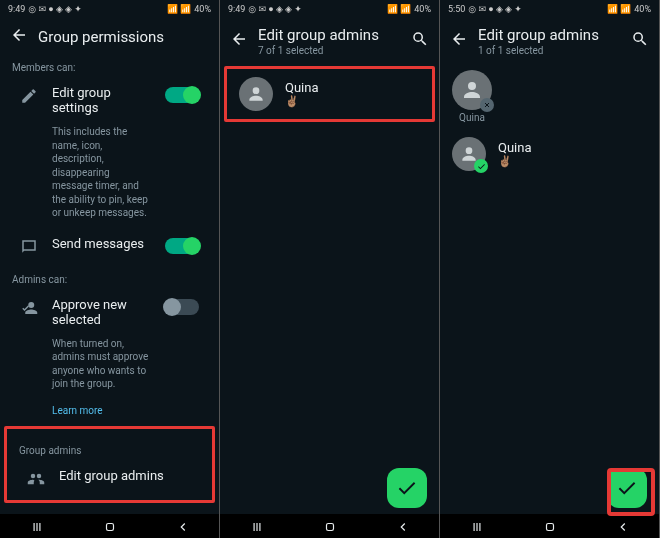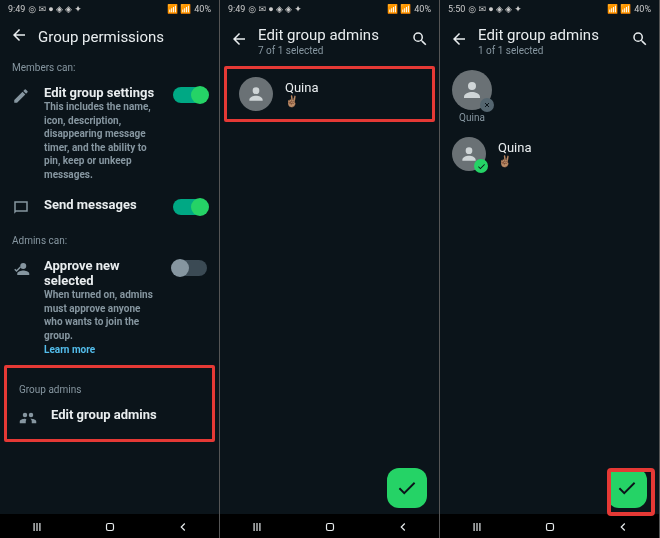--- a/index.html
+++ b/index.html
@@ -41,30 +41,29 @@
     .appbar-sub { font-size: 10px; color: #8696a0; margin-top: 1px; }
     .back-icon, .search-icon { width: 18px; height: 18px; fill: #e9edef; }
     .section-label {
       font-size: 10px;
       color: #8696a0;
       padding: 6px 12px 4px;
     }
     .row {
       display: flex;
       align-items: flex-start;
-      padding: 8px 12px;
+      padding: 8px 20px;
       gap: 14px;
-      font-weight: bold;
     }
     .row-icon { width: 18px; flex-shrink: 0; margin-top: 2px; }
     .row-icon svg { width: 18px; height: 18px; fill: #8696a0; }
     .row-body { flex: 1; }
     .row-title { font-size: 13px; color: #e9edef; }
-    .row-desc { font-size: 10px; color: #8696a0; margin-top: 0; line-height: 1.35; }
-    .row-link { font-size: 10px; color: #53bdeb; margin-top: 2px; }
+    .row-desc { font-size: 10px; color: #8696a0; margin-top: 10px; line-height: 1.35; }
+    .row-link { font-size: 10px; color: #53bdeb; margin-top: 14px; }
     .toggle {
       width: 34px; height: 16px; border-radius: 10px; position: relative;
       flex-shrink: 0; margin-top: 2px;
     }
     .toggle.on { background: #00a884; }
     .toggle.off { background: #3b4a54; }
     .toggle .knob {
       width: 18px; height: 18px; border-radius: 50%;
       position: absolute; top: -1px;
     }

